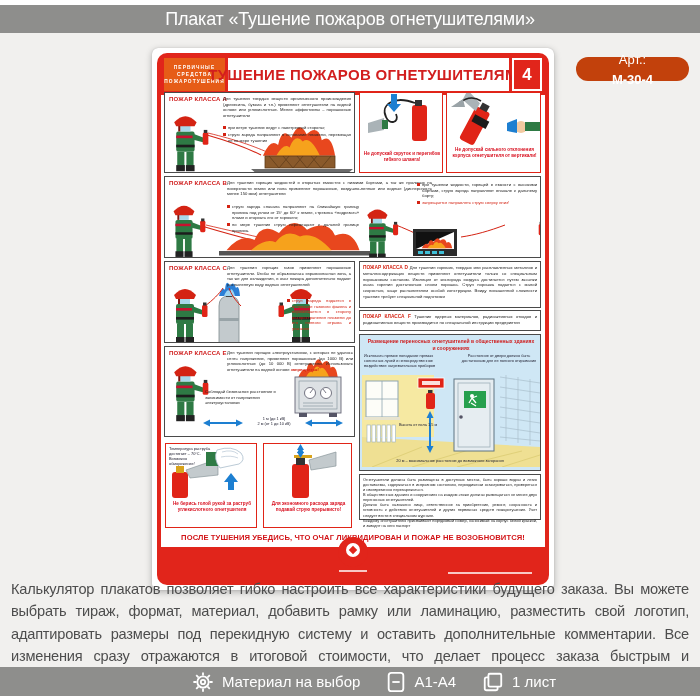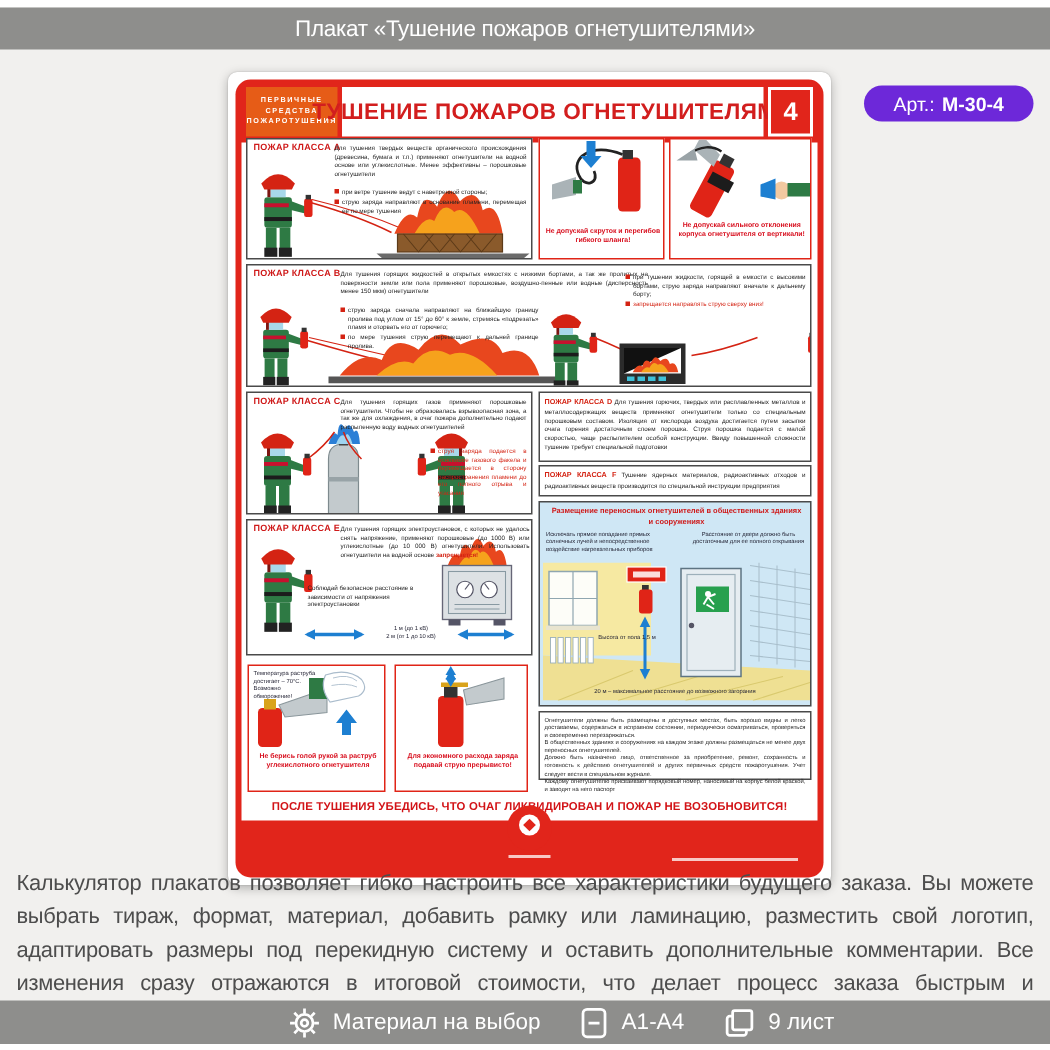--- a/index.html
+++ b/index.html
@@ -2,29 +2,29 @@
 <html><head>
 <meta charset="utf-8">
 <style>
   * { margin:0; padding:0; box-sizing:border-box; }
   html,body { width:700px; height:700px; background:#ffffff; font-family:"Liberation Sans", sans-serif; overflow:hidden; }
   .abs { position:absolute; }
   #stage { position:relative; width:700px; height:700px; background:#f1f0ee; }
 
   
   .bar { left:0; width:700px; background:#8e8e8c; color:#fff; display:flex; align-items:center; justify-content:center; }
-  #topbar { top:5px; height:28px; font-size:15px; letter-spacing:-0.2px; }
+  #topbar { top:5px; height:28px; font-size:18px; letter-spacing:-0.2px; }
   #botbar { top:667px; height:29px; gap:26px;padding-left:48px; }
   #topwhite { top:0; left:0; width:700px; height:5px; background:#fff; }
   #botwhite { top:696px; left:0; width:700px; height:4px; background:#fff; }
   .foot-item { display:flex; align-items:center; gap:8px; font-size:15px; }
 
   
-  #badge { top:57px; left:576px; width:113px; height:24px; background:#6d28d9; border-radius:12px;
-           color:#fff; font-size:13px; display:flex; align-items:center; justify-content:center; gap:5px; }
+  #badge { top:57px; left:576px; width:113px; height:24px; background:#c2410c; border-radius:12px;
+           color:#fff; font-size:13px; display:flex; align-items:center; justify-content:center; gap:5px;flex-direction:column; }
   #badge b { font-weight:bold; }
 
   
   #desc { top:578px; left:11px; width:678px; font-size:14.6px; line-height:22.4px; color:#4d4d4d;
           text-align:justify; letter-spacing:-0.2px; }
 
   
   #poster { top:48px; left:152px; width:402px; height:542px; background:#fff; border-radius:6px;
             box-shadow:0 2px 7px rgba(0,0,0,.28), 0 0 1px rgba(0,0,0,.25); }
   #pframe { left:5px; top:5px; width:392px; height:532px; background:#e1251b; border-radius:10px; }
@@ -368,18 +368,18 @@
       </svg>
       <span>А1-А4</span>
     </div>
     <div class="foot-item">
       <svg width="22" height="22" viewBox="0 0 24 24">
         <g fill="none" stroke="#fff" stroke-width="2">
           <rect x="7" y="3" width="14" height="14" rx="1.5"></rect>
           <path d="M17,17 V19 a2,2 0 0 1 -2,2 H5 a2,2 0 0 1 -2,-2 V9 a2,2 0 0 1 2,-2 H7"></path>
         </g>
       </svg>
-      <span>9 лист</span>
+      <span>1 лист</span>
     </div>
   </div>
   <div id="botwhite" class="abs"></div>
 
 </div>
 
 </body></html>

